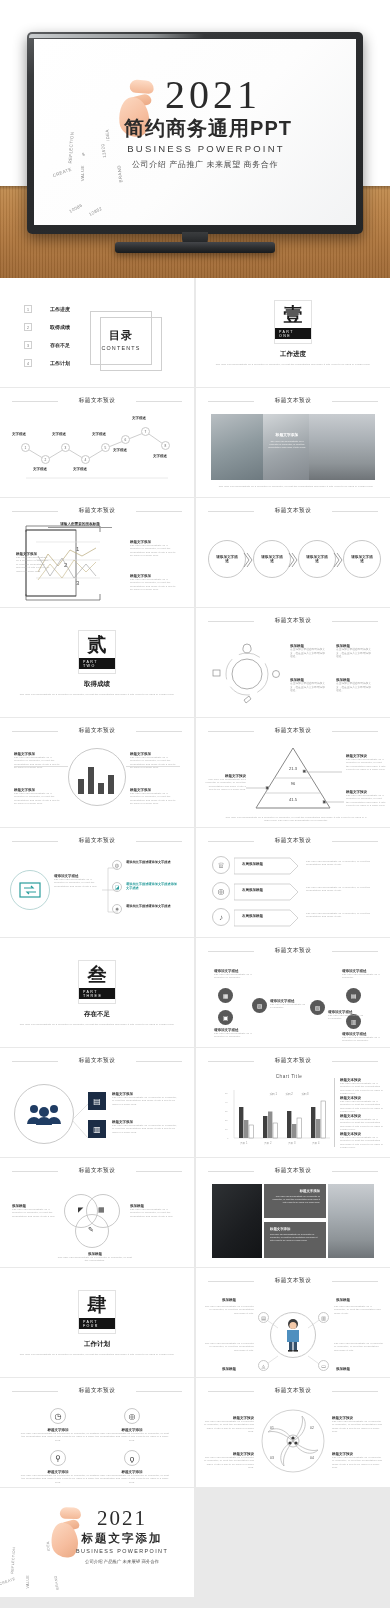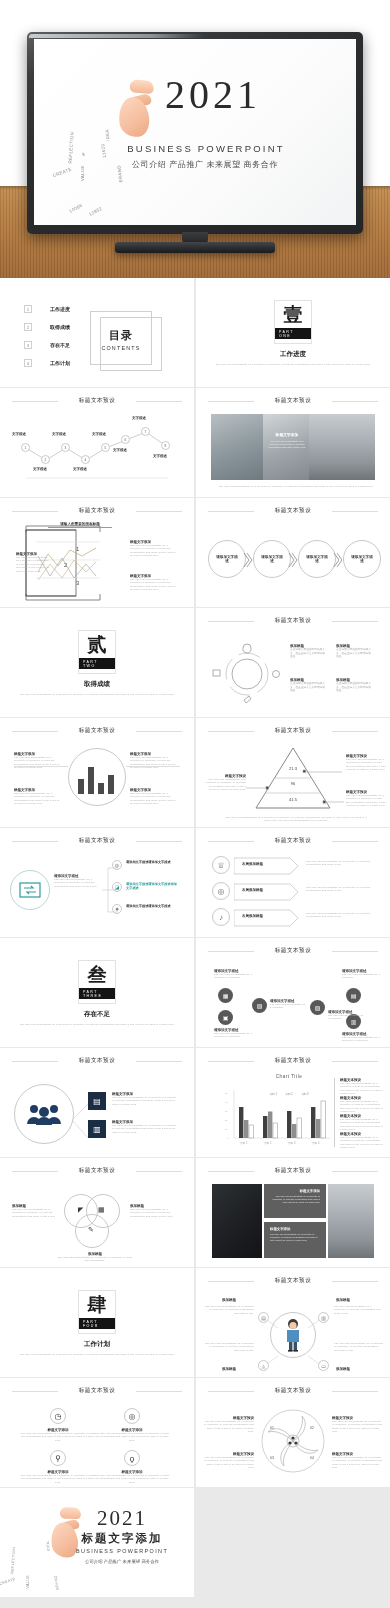--- a/index.html
+++ b/index.html
@@ -198,20 +198,21 @@
             <span style="left:22px;top:34px;transform:rotate(-62deg)">VALUE</span>
             <span style="left:16px;top:6px;transform:rotate(-58deg)">REFLECTION</span>
             <span style="left:64px;top:12px;transform:rotate(-66deg)">IDEA</span>
             <span style="left:54px;top:52px;transform:rotate(-70deg)">BRAND</span>
             <span style="left:38px;top:18px;transform:rotate(0deg)">$</span>
             <span style="left:0px;top:62px;">10086</span>
             <span style="left:16px;top:74px;">12852</span>
             <span style="left:52px;top:24px;transform:rotate(-70deg)">13520</span>
           </div>
           <div class="hero-year">2021</div>
+          <div class="hero-cn">简约商务通用PPT</div>
           <div class="hero-en">BUSINESS POWERPOINT</div>
           <div class="hero-sub">公司介绍 产品推广 未来展望 商务合作</div>
         </div>
       </div>
     </div>
     <div class="tv-stand-neck"></div>
     <div class="tv-stand-base"></div>
   </div>
 </div>
 

